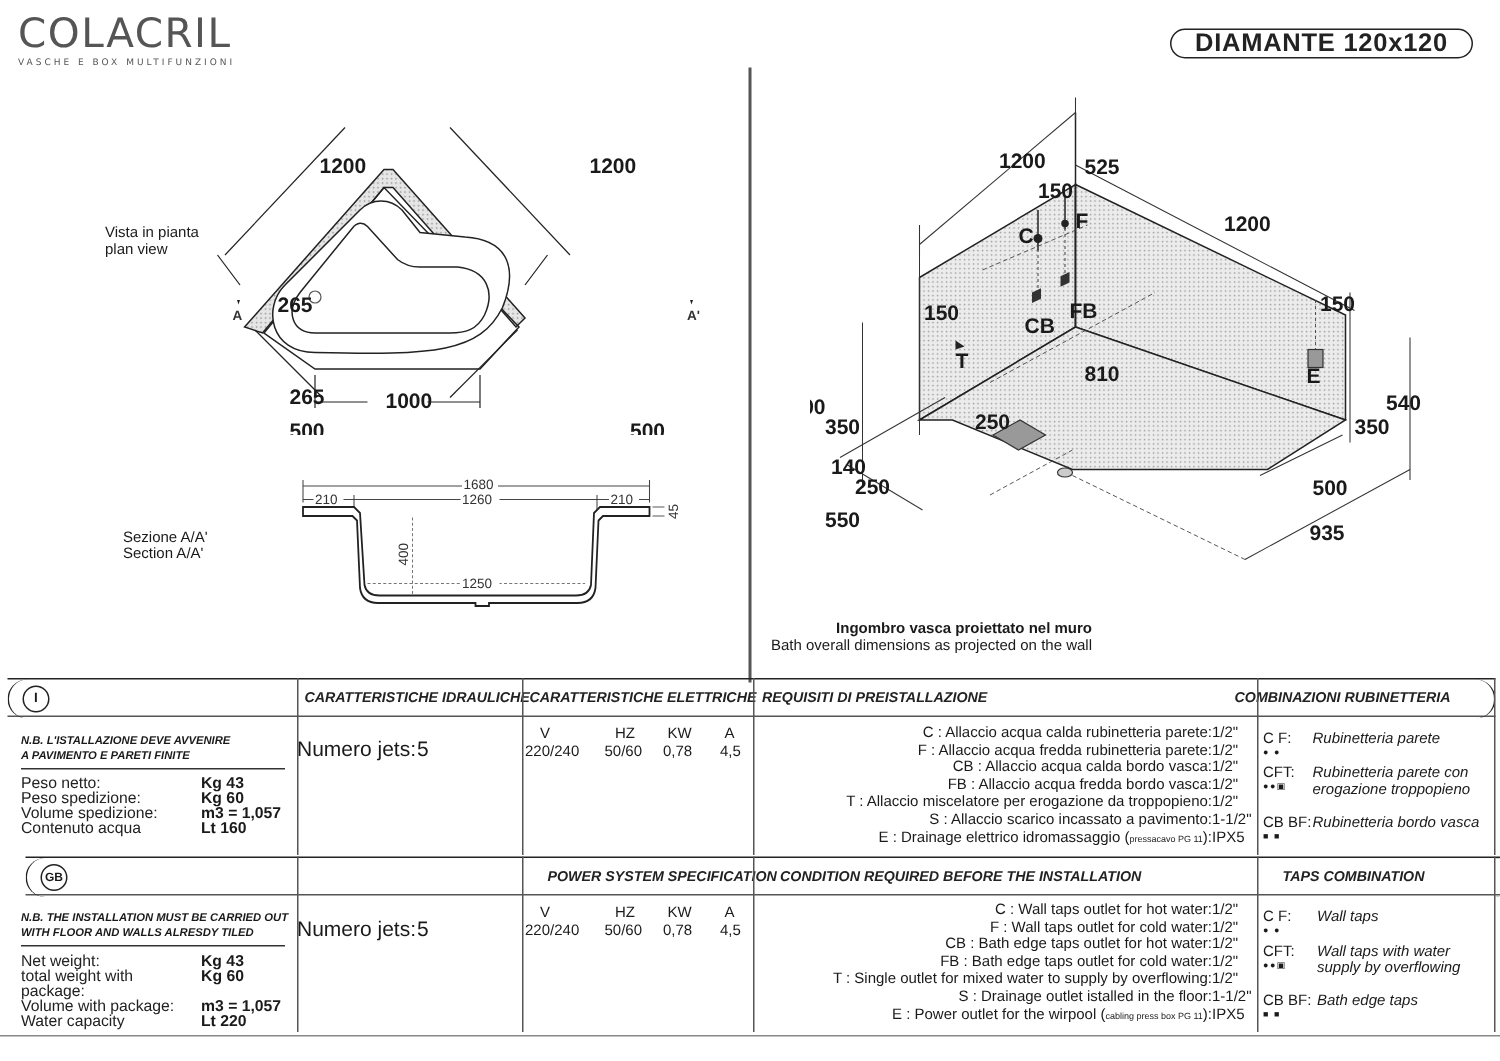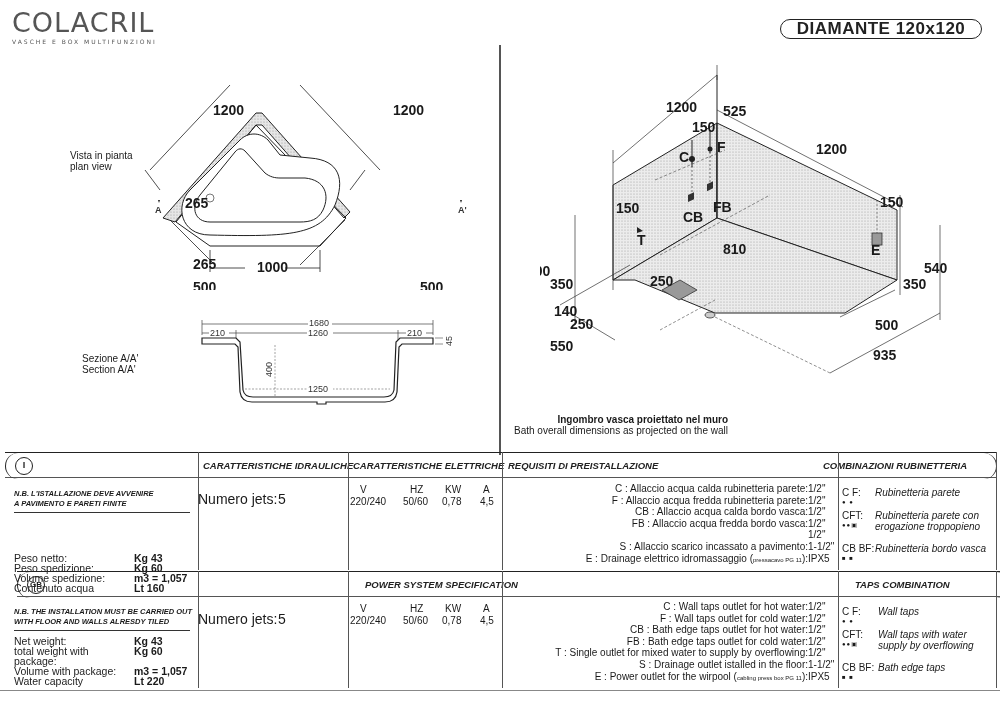--- a/index.html
+++ b/index.html
@@ -248,21 +248,21 @@
   <div class="vline" style="left:497px; top:0; height:118px;"></div>
   <div class="vline" style="left:833px; top:0; height:118px;"></div>
   <div class="vline" style="left:991px; top:0; height:118px;"></div>
 </div>
 
 <div class="note" style="top:489px;">
   <div>N.B. L'ISTALLAZIONE DEVE AVVENIRE</div>
   <div>A PAVIMENTO E PARETI FINITE</div>
 </div>
 <div class="note-rule" style="top:512px;"></div>
-<div class="kv" style="top:517px;margin-top:36px;">
+<div class="kv" style="top:517px;">
   <div class="row">
       <span class="k">Peso netto:</span>
       <span class="v">Kg 43</span>
     </div>
   <div class="row">
       <span class="k">Peso spedizione:</span>
       <span class="v">Kg 60</span>
     </div>
   <div class="row">
       <span class="k">Volume spedizione:</span>
@@ -305,20 +305,21 @@
     </div>
   <div class="row">
       <span>CB : Allaccio acqua calda bordo vasca:</span>
       <span class="val">1/2"</span>
     </div>
   <div class="row">
       <span>FB : Allaccio acqua fredda bordo vasca:</span>
       <span class="val">1/2"</span>
     </div>
   <div class="row">
+      <span>T : Allaccio miscelatore per erogazione da troppopieno:</span>
       <span class="val">1/2"</span>
     </div>
   <div class="row">
       <span>S : Allaccio scarico incassato a pavimento:</span>
       <span class="val">1-1/2"</span>
     </div>
   <div class="row">
       <span><span>E : Drainage elettrico idromassaggio (</span><span class="small">pressacavo PG 11</span><span>):</span></span>
       <span class="val">IPX5</span>
     </div>
@@ -340,20 +341,21 @@
     <span class="dots">■  ■</span>
     <span class="tap-desc" style="left:33px;">Rubinetteria bordo vasca</span>
   </div>
 </div>
 
 <div class="spec-section" style="top:571px; height:118px;">
   <div class="spec-header" style="left:12px; width:992px;">
     <div class="left-curve"></div>
     <div class="lang-circle" style="font-size:8px;">GB</div>
     <div class="hcell" style="left:342px;">POWER SYSTEM SPECIFICATION</div>
+    <div class="hcell" style="left:497px;">CONDITION REQUIRED BEFORE THE INSTALLATION</div>
     <div class="hcell" style="left:832px;">TAPS COMBINATION</div>
     <div class="right-curve"></div>
   </div>
   <div class="vline" style="left:193px; top:0; height:117px;"></div>
   <div class="vline" style="left:343px; top:0; height:117px;"></div>
   <div class="vline" style="left:497px; top:0; height:117px;"></div>
   <div class="vline" style="left:833px; top:0; height:117px;"></div>
   <div class="vline" style="left:991px; top:0; height:117px;"></div>
 </div>
 

